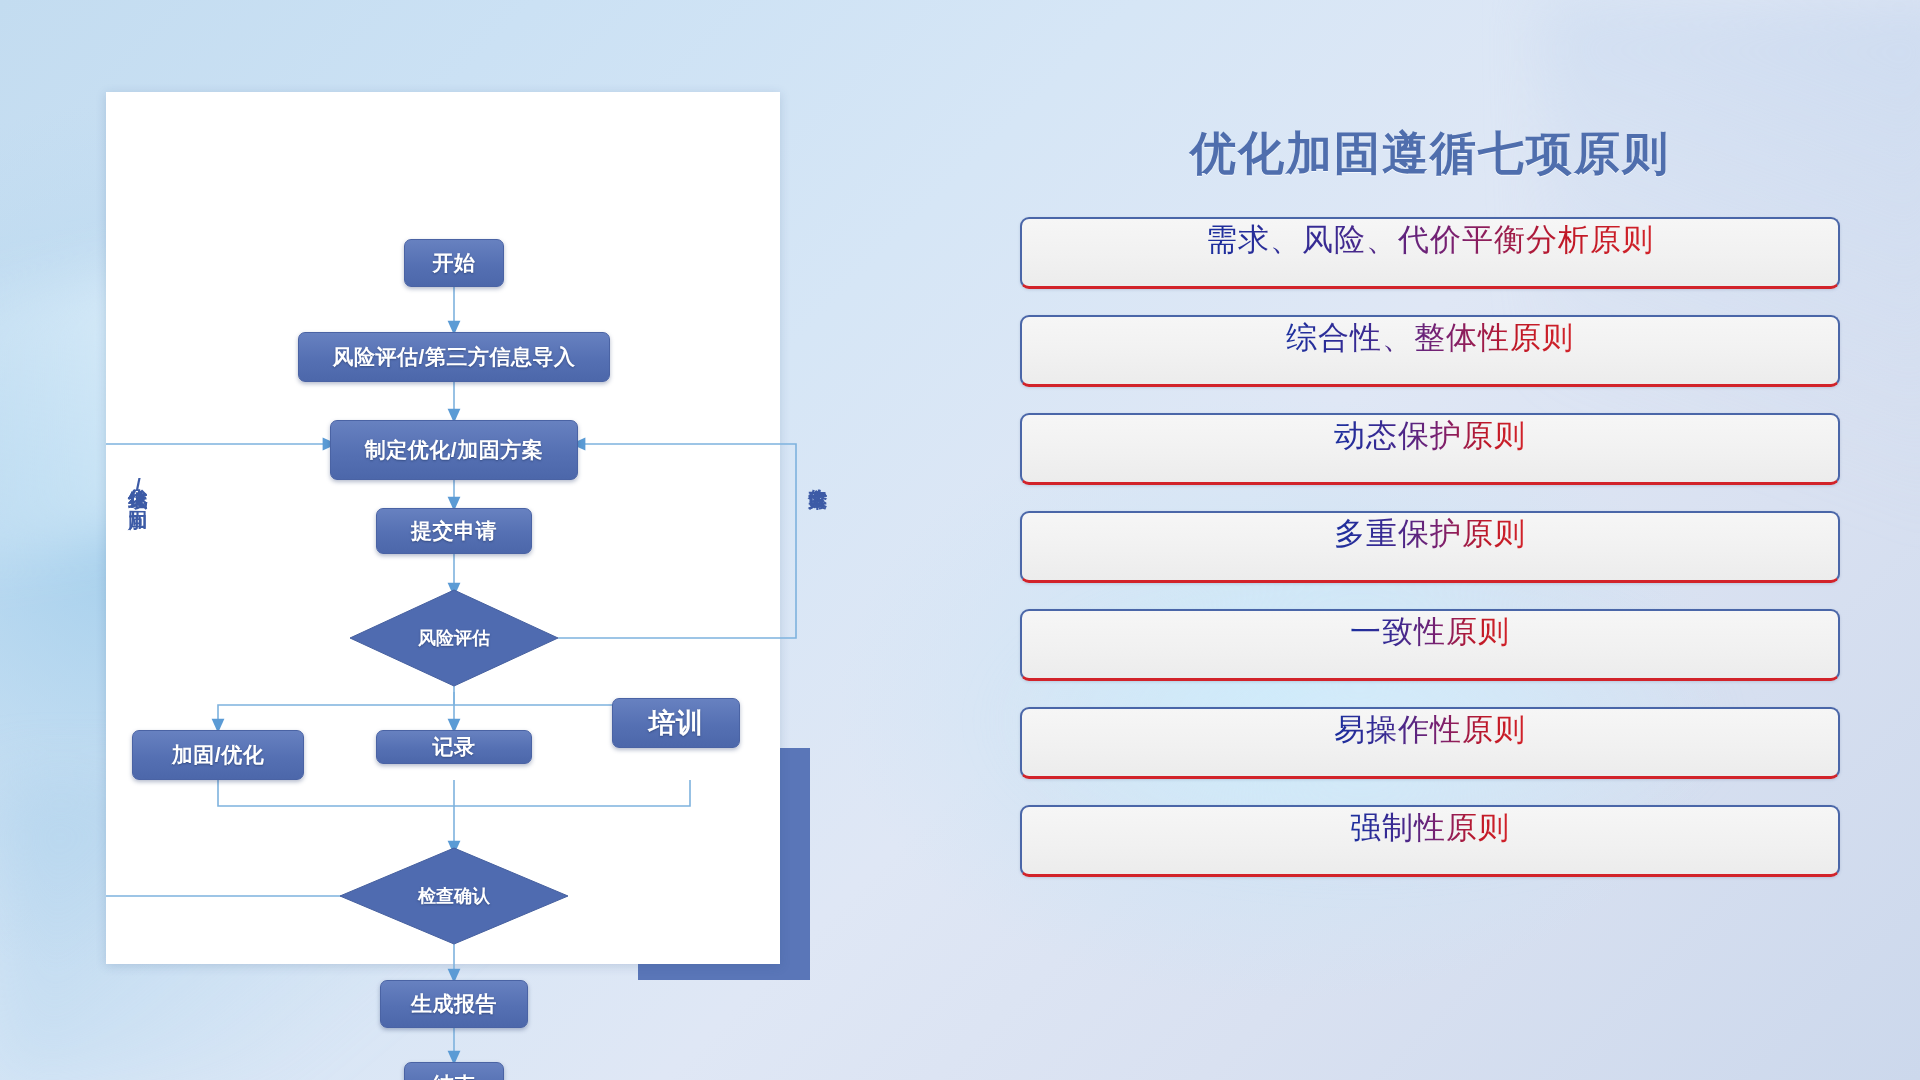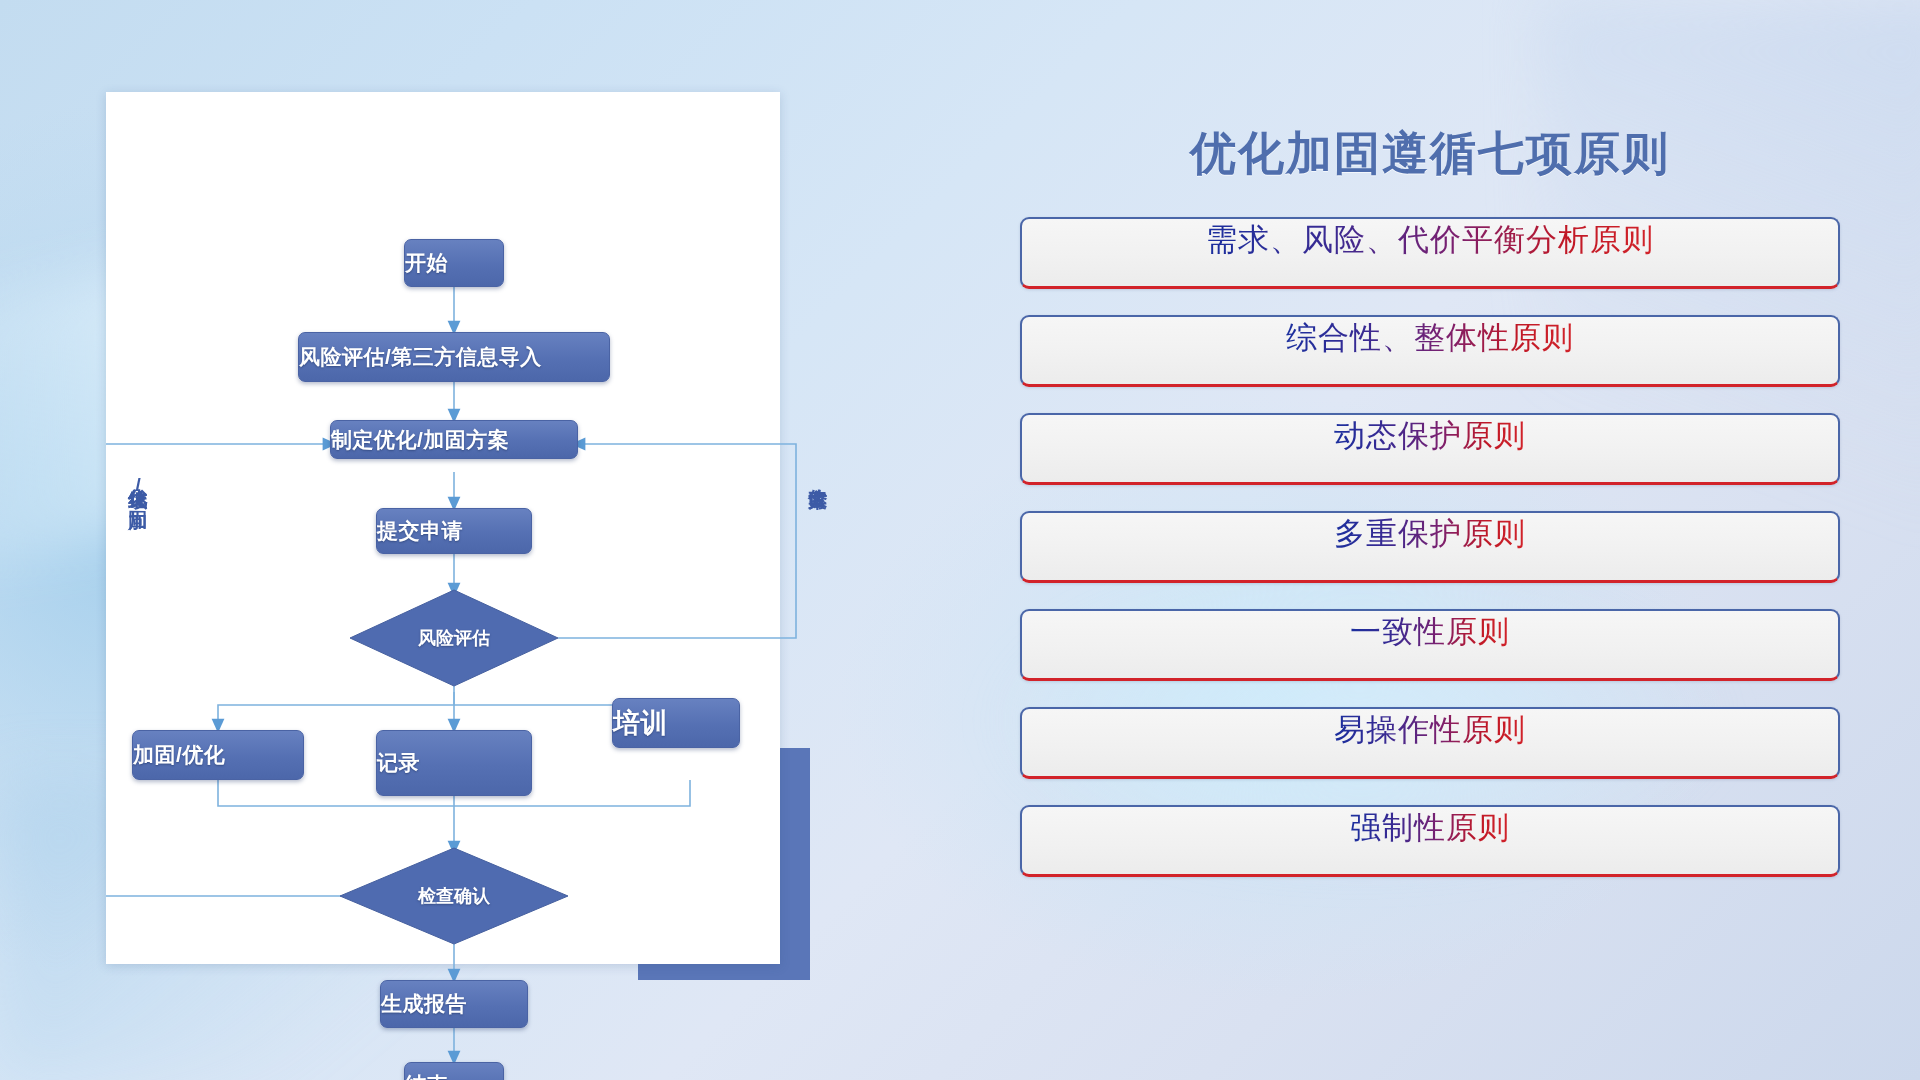--- a/index.html
+++ b/index.html
@@ -68,21 +68,21 @@
     position: absolute;
     left: 0; top: 0;
     width: 820px; height: 1000px;
   }
   #flow-svg { position: absolute; left: 0; top: 0; }
 
   .node {
     position: absolute;
     display: flex;
     align-items: center;
-    justify-content: flex-start;
+    justify-content: center;
     color: #ffffff;
     font-weight: bold;
     letter-spacing: .5px;
     text-shadow: 0 1px 2px rgba(30,50,95,0.55);
   }
   .node.proc {
     background: linear-gradient(180deg, #6781c0 0%, #5570b3 55%, #4c67aa 100%);
     border-radius: 7px;
     border: 1px solid #4a63a4;
     box-shadow: 0 2px 4px rgba(40,60,110,0.35);
@@ -212,33 +212,33 @@
       </svg>
 
       <div class="node proc" style="left:298px; top:147px; width:100px; height:48px; font-size:21px;">
         <span>开始</span>
       </div>
 
       <div class="node proc" style="left:192px; top:240px; width:312px; height:50px; font-size:21px;">
         <span>风险评估/第三方信息导入</span>
       </div>
 
-      <div class="node proc" style="left:224px; top:328px; width:248px; height:39px; font-size:21px;">
+      <div class="node proc" style="left:224px; top:328px; width:248px; height:60px; font-size:21px;">
         <span>制定优化/加固方案</span>
       </div>
 
       <div class="node proc" style="left:270px; top:416px; width:156px; height:46px; font-size:21px;">
         <span>提交申请</span>
       </div>
 
       <div class="node proc" style="left:26px; top:638px; width:172px; height:50px; font-size:21px;">
         <span>加固/优化</span>
       </div>
 
-      <div class="node proc" style="left:270px; top:638px; width:156px; height:66px; font-size:21px;">
+      <div class="node proc" style="left:270px; top:638px; width:156px; height:34px; font-size:21px;">
         <span>记录</span>
       </div>
 
       <div class="node proc" style="left:506px; top:606px; width:128px; height:50px; font-size:27px;">
         <span>培训</span>
       </div>
 
       <div class="node proc" style="left:274px; top:888px; width:148px; height:48px; font-size:21px;">
         <span>生成报告</span>
       </div>

